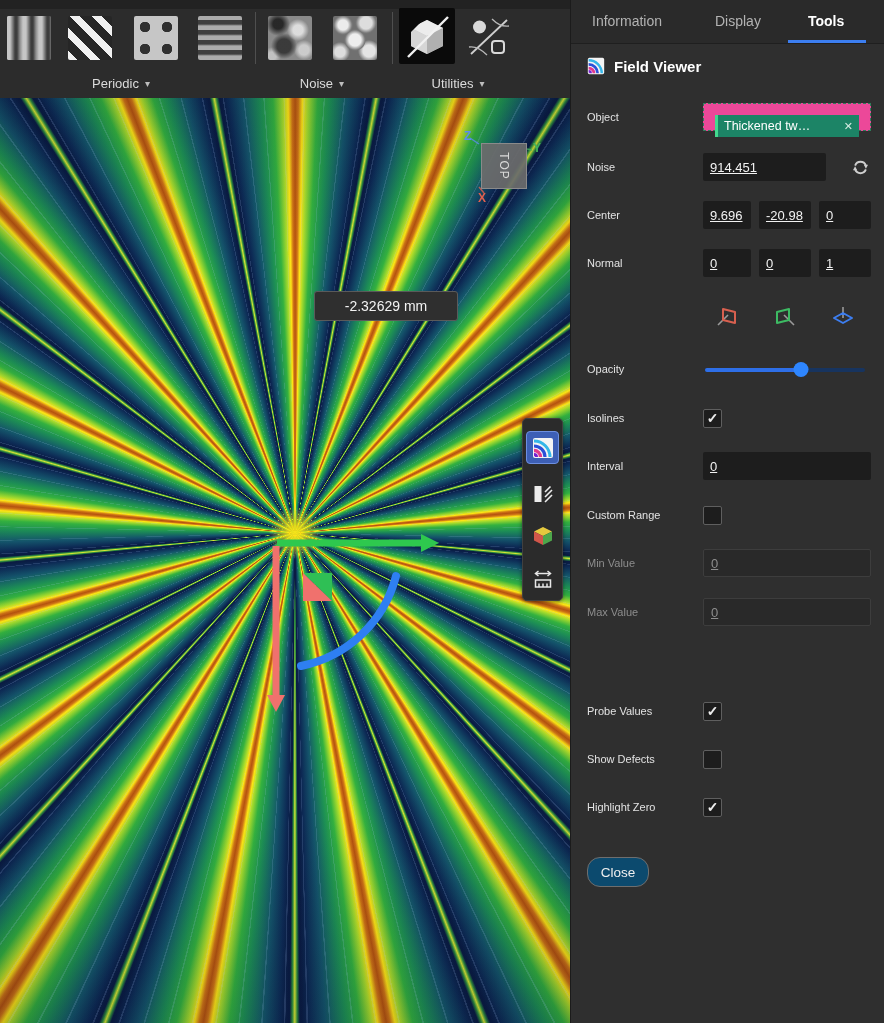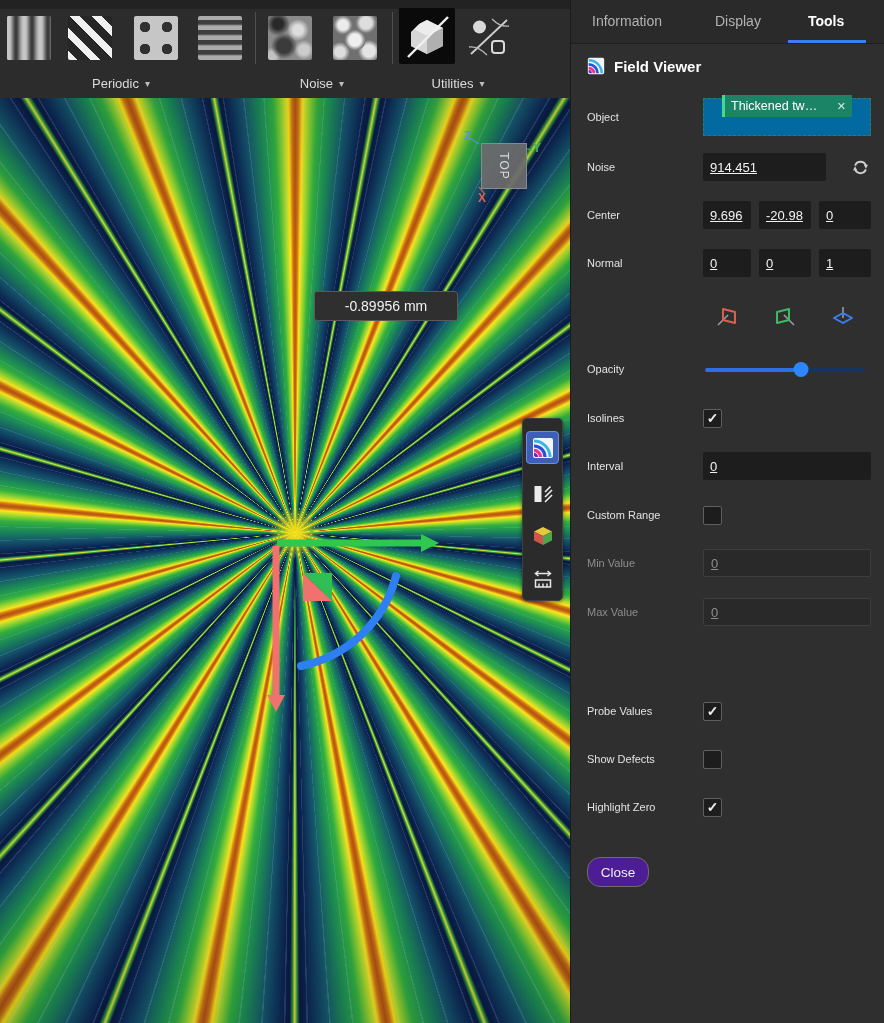--- a/index.html
+++ b/index.html
@@ -95,21 +95,21 @@
   .pctrl { position:relative; width:168px; height:28px; display:flex; align-items:center; }
   .prow.disabled .plabel { color:#8d8d8d; }
 
   .tinput { background:#1d1d1d; border:none; border-radius:2px; color:#f2f2f2; font-size:13px;
     height:28px; padding:0 7px; display:flex; align-items:center; overflow:hidden; white-space:nowrap;text-decoration:underline; }
   .tinput.full { width:168px; }
   .prow.disabled .tinput { background:#292929; border:1px solid #3d3d3d; color:#8d8d8d; }
   .triple { display:flex; gap:8px; width:168px; }
   .triple .tinput:nth-child(1){ width:48px; } .triple .tinput:nth-child(2){ width:52px; } .triple .tinput:nth-child(3){ width:52px; }
 
-  .obj-box { width:168px; height:28px; background:#0369a1; border:1px dashed #2f7d5a; display:flex; align-items:flex-end; padding:18px; }
+  .obj-box { width:168px; height:28px; background:#ec4899; border:1px dashed #2f7d5a; display:flex; align-items:flex-start; padding:11px; }
   .chip { width:146px; height:22px; background:#1c8466; border-left:3px solid #43d98e; display:flex; align-items:center;
     padding:0 6px; color:#fff; font-size:12.5px; }
   .chip .chip-text { flex:1; overflow:hidden; white-space:nowrap; text-overflow:ellipsis; }
   .chip .chip-x { font-size:11px; color:#d5ece2; margin-left:4px; cursor:pointer; }
 
   .size-input { width:123px; }
   .refresh-btn { position:absolute; right:0; width:22px; height:22px; cursor:pointer; display:flex; align-items:center; justify-content:center; }
 
   .plane-btn { position:absolute; top:1px; width:24px; height:24px; cursor:pointer; }
 
@@ -120,21 +120,21 @@
 
   .checkbox { width:19px; height:19px; background:#1d1d1d; border:1px solid #5f5f5f; border-radius:2px;
     display:flex; align-items:center; justify-content:center; cursor:pointer; }
   .checkbox .chk { display:none; font-size:14px; font-weight:bold; color:#ececec; line-height:1; }
   .checkbox.checked .chk { display:block; }
 
   .dropdown { width:168px; height:28px; background:#1d1d1d; border-radius:2px; display:flex; align-items:center;
     padding:0 8px; color:#f2f2f2; font-size:13px; cursor:pointer; }
   .dropdown .dd-caret { margin-left:auto; font-size:9px; color:#e0e0e0; }
 
-  .close-btn { position:absolute; left:16px; top:857px; width:62px; height:30px; background:#4c1d95;
+  .close-btn { position:absolute; left:16px; top:857px; width:62px; height:30px; background:#0c4a6e;
     border:1px solid #6e6e6e; border-radius:13px; color:#efefef; font-size:13.5px;
     display:flex; align-items:center; justify-content:center; cursor:pointer; }
 </style>
 </head>
 <body>
 
 <div class="app">
 
   <div class="toolbar">
     <div class="tile tile-wavy tile-wavy-cut"></div>
@@ -201,21 +201,21 @@
 
       <g>
         <polygon points="303,475 332,475 332,503" fill="#2fbf55"></polygon>
         <polygon points="303,475 332,503 303,503" fill="#f0716d"></polygon>
       </g>
 
       <path d="M 396 478 A 123 123 0 0 1 301 568" stroke="#2e7ff2" stroke-width="8" fill="none" stroke-linecap="round"></path>
     </svg>
 
     <div class="probe-tooltip">
-      <span>-0.89956 mm</span>
+      <span>-2.32629 mm</span>
     </div>
 
     <div class="viewcube">
       <span>TOP</span>
     </div>
     <span class="vc-axis vc-z">Z</span>
     <span class="vc-axis vc-y">Y</span>
     <span class="vc-axis vc-x">X</span>
 
     <div class="vtoolbar">

